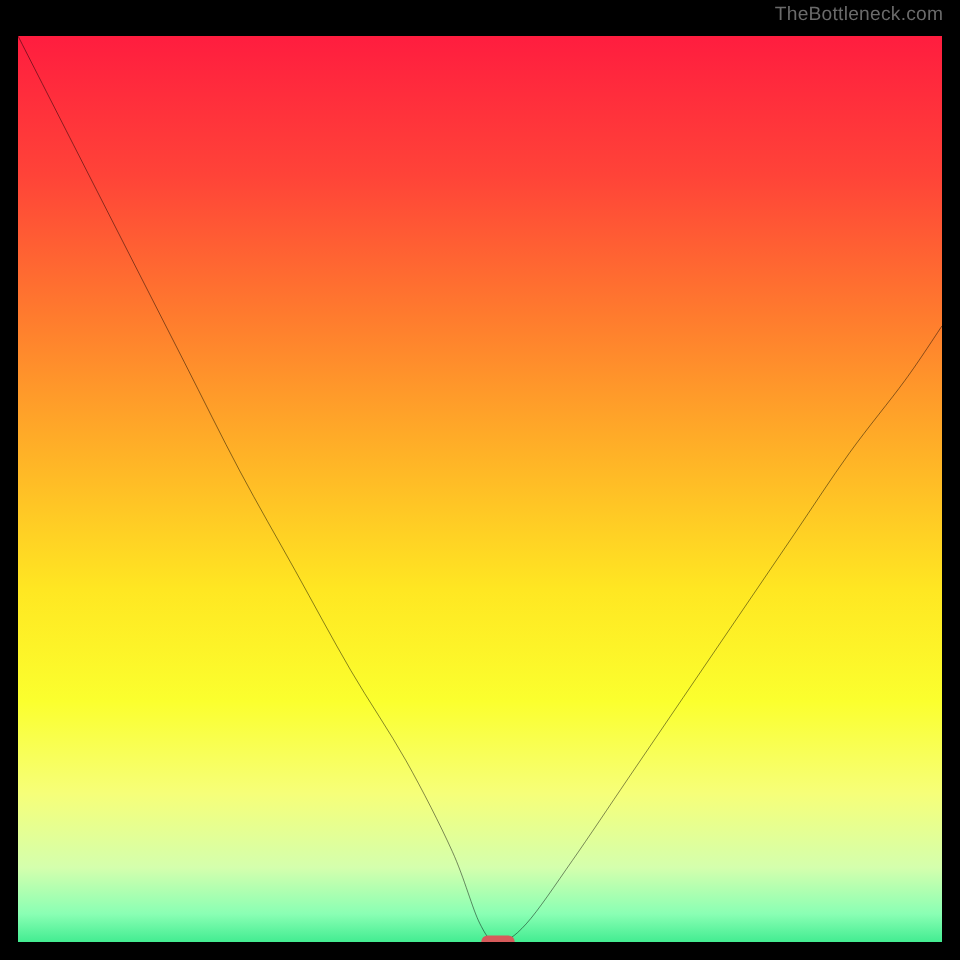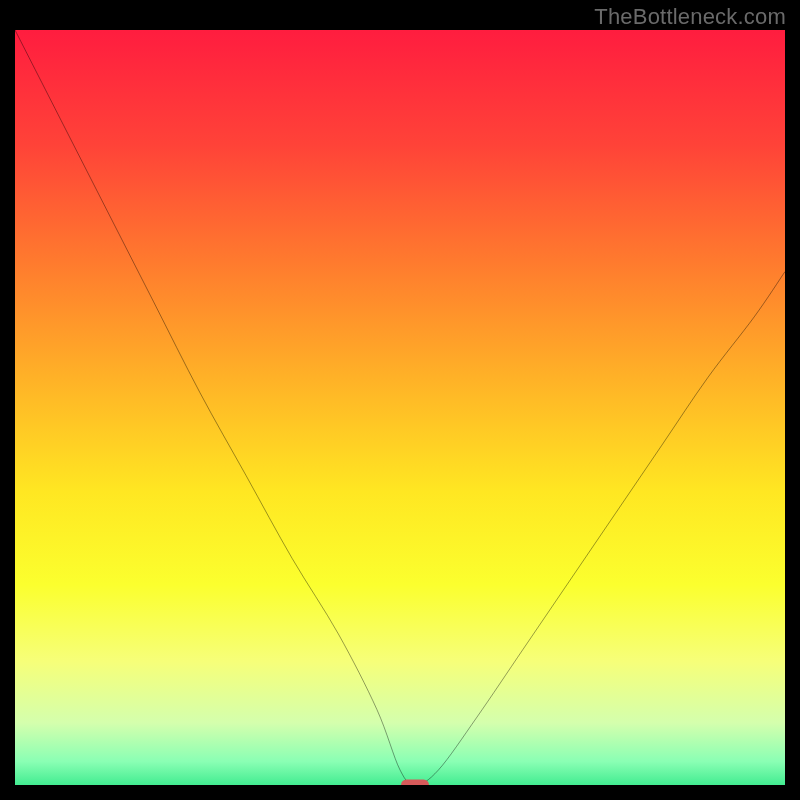--- a/index.html
+++ b/index.html
@@ -26,21 +26,21 @@
   }
   .gradient {
     position: absolute;
     inset: 0;
   }
   .watermark {
     position: absolute;
     top: 4px;
     right: 14px;
     color: #6a6a6a;
-    font-size: 22px;
+    font-size: 16px;
     font-weight: 500;
     letter-spacing: 0.2px;
   }
   svg.curve {
     position: absolute;
     inset: 0;
     width: 100%;
     height: 100%;
   }
   .marker {

